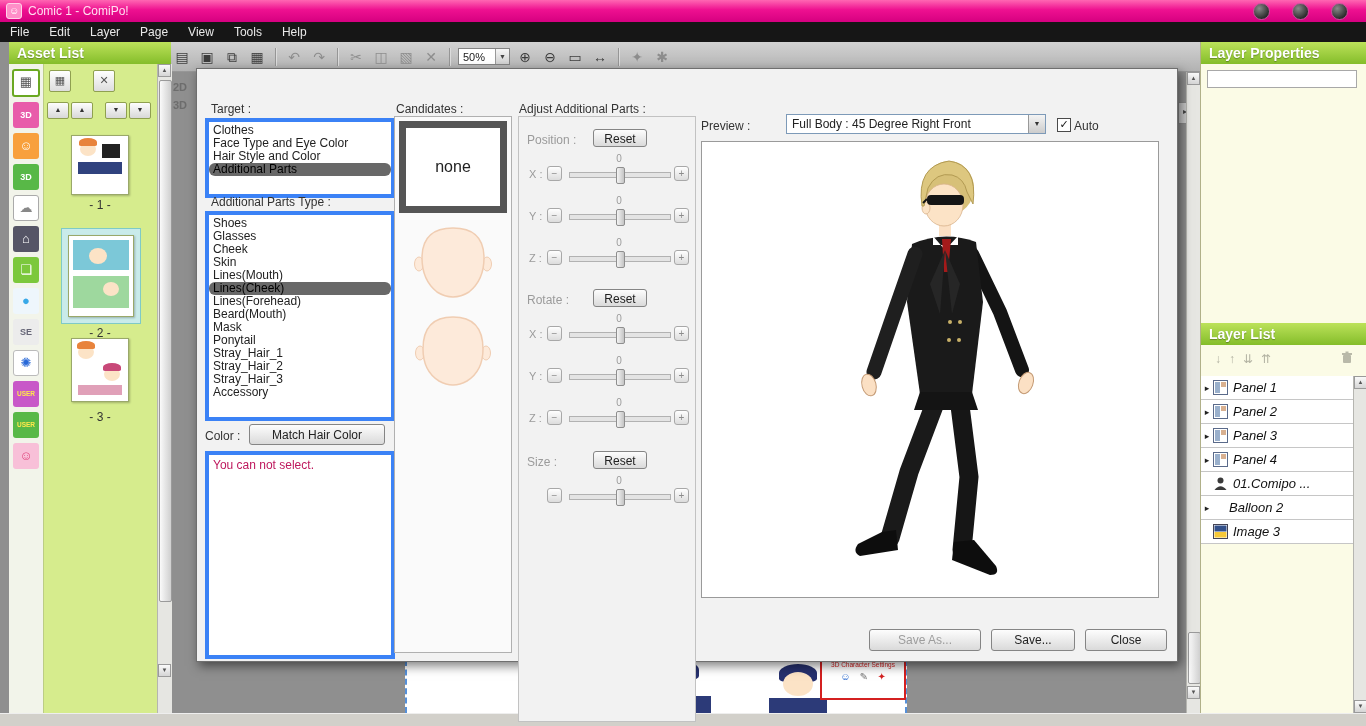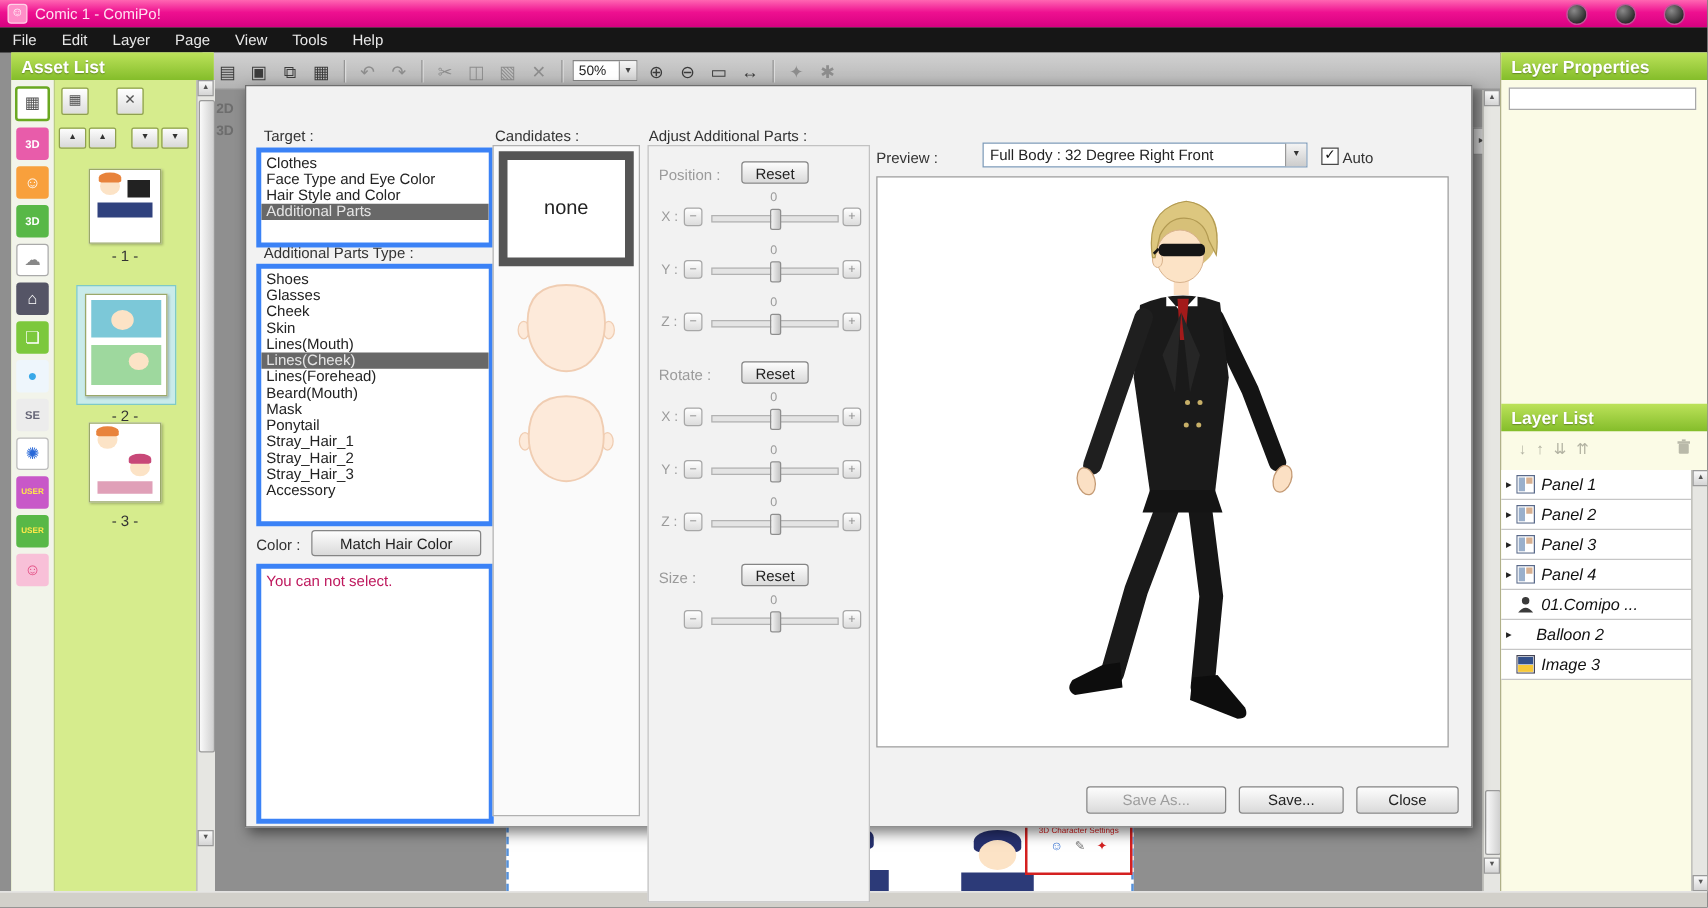--- a/index.html
+++ b/index.html
@@ -81,21 +81,21 @@
   
   .dialog{position:absolute;left:196px;top:68px;width:982px;height:594px;background:#f2f2f2;
     border:1px solid #6f6f6f;box-shadow:3px 4px 10px rgba(0,0,0,.5);z-index:20;box-sizing:border-box;}
   .dtitle{height:20px;background:linear-gradient(#fefefe,#d2d2d2);border-bottom:1px solid #b0b0b0;
     font-size:11.5px;line-height:20px;padding-left:8px;color:#222;position:relative;}
   .dclose{position:absolute;right:8px;top:3px;width:13px;height:13px;border-radius:50%;
     background:radial-gradient(circle at 35% 30%,#ffa060,#e05812 55%,#9c3000);border:1px solid #b0b0b0;}
   .dlabel{position:absolute;font-size:12px;color:#333;}
   .listbox{position:absolute;background:#fff;border:4px solid #3b82f6;overflow:hidden;font-size:12px;}
   .li{height:13px;line-height:13px;padding:0 4px;white-space:nowrap;}
-  .li.sel{background:#686868;color:#e5e5e5;}
+  .li.sel{background:#686868;color:#000000;border-radius:6px;}
   .btn{position:absolute;background:linear-gradient(#fdfdfd,#dadada);border:1px solid #858585;
     border-radius:3px;font-size:12px;text-align:center;color:#222;}
   .btn.dis{color:#9d9d9d;}
   .note{color:#be185d;padding:3px 4px;font-size:12px;}
   .cand{position:absolute;left:197px;top:47px;width:118px;height:537px;background:#fafafa;border:1px solid #b0b0b0;box-sizing:border-box;}
   .noneb{position:absolute;left:4px;top:4px;width:108px;height:92px;background:#555;}
   .noneb .in{position:absolute;left:7px;top:7px;right:7px;bottom:7px;background:#fff;
     font-size:16px;color:#222;display:flex;align-items:center;justify-content:center;}
   .facet{position:absolute;left:8px;width:100px;height:84px;}
   .adjust{position:absolute;left:321px;top:47px;width:178px;height:606px;background:#f2f2f2;border:1px solid #c2c2c2;box-sizing:border-box;}
@@ -482,21 +482,21 @@
         <button class="mini minus">−</button>
         <div class="track">
             <div class="sthumb"></div>
           </div>
         <button class="mini plus">+</button>
       </div>
     </div>
 
     <span class="dlabel" style="left:504px;top:50px">Preview :</span>
     <div class="pvdd">
-      <span>Full Body : 32 Degree Right Front</span>
+      <span>Full Body : 45 Degree Right Front</span>
       <span class="dd">▼</span>
     </div>
     <span class="chk">✓</span>
     <span class="dlabel" style="left:877px;top:50px">Auto</span>
 
     <div class="pvbox">
       <svg width="456" height="455" viewBox="0 0 456 455">
 
         <path d="M270 112 L298 170 L320 228" stroke="#141414" stroke-width="14" fill="none" stroke-linecap="round"></path>
         <ellipse cx="324" cy="241" rx="7" ry="11" fill="#fbe0c4" stroke="#c49a74" transform="rotate(20 324 241)"></ellipse>

